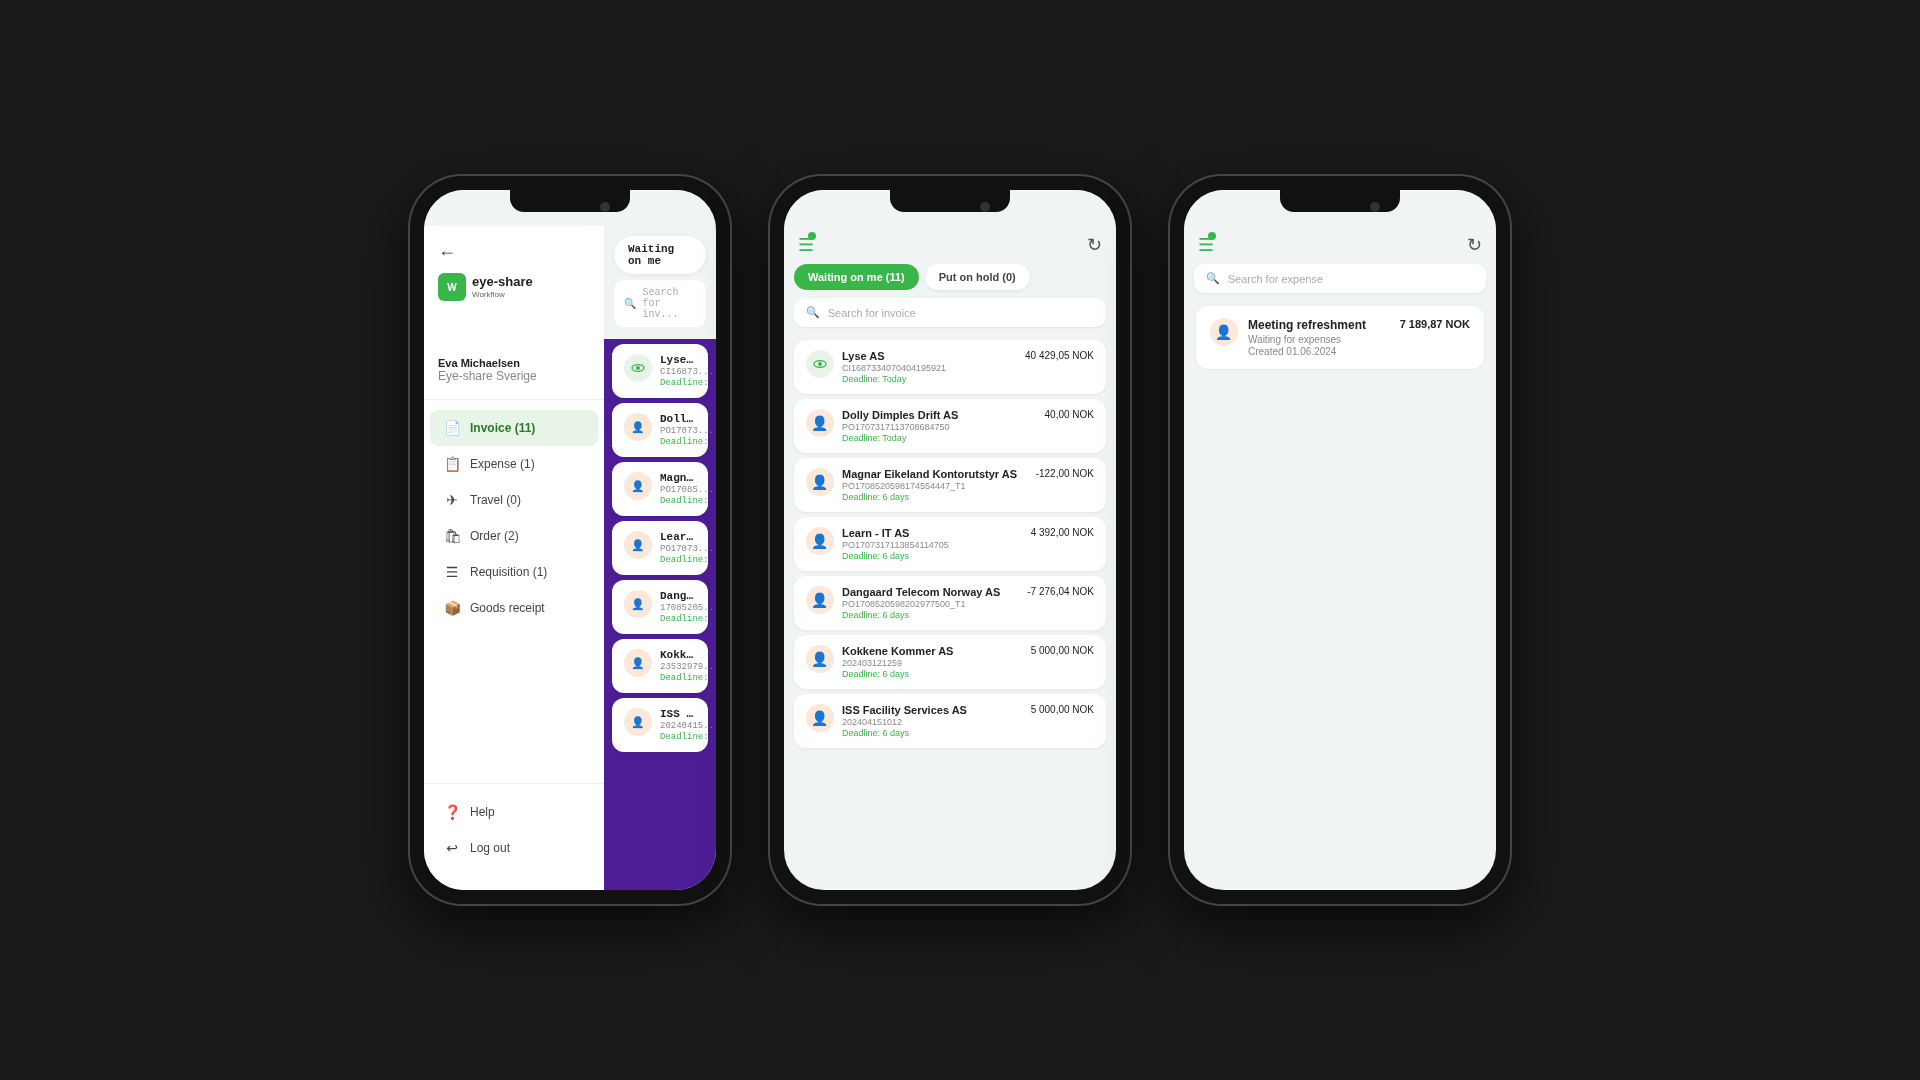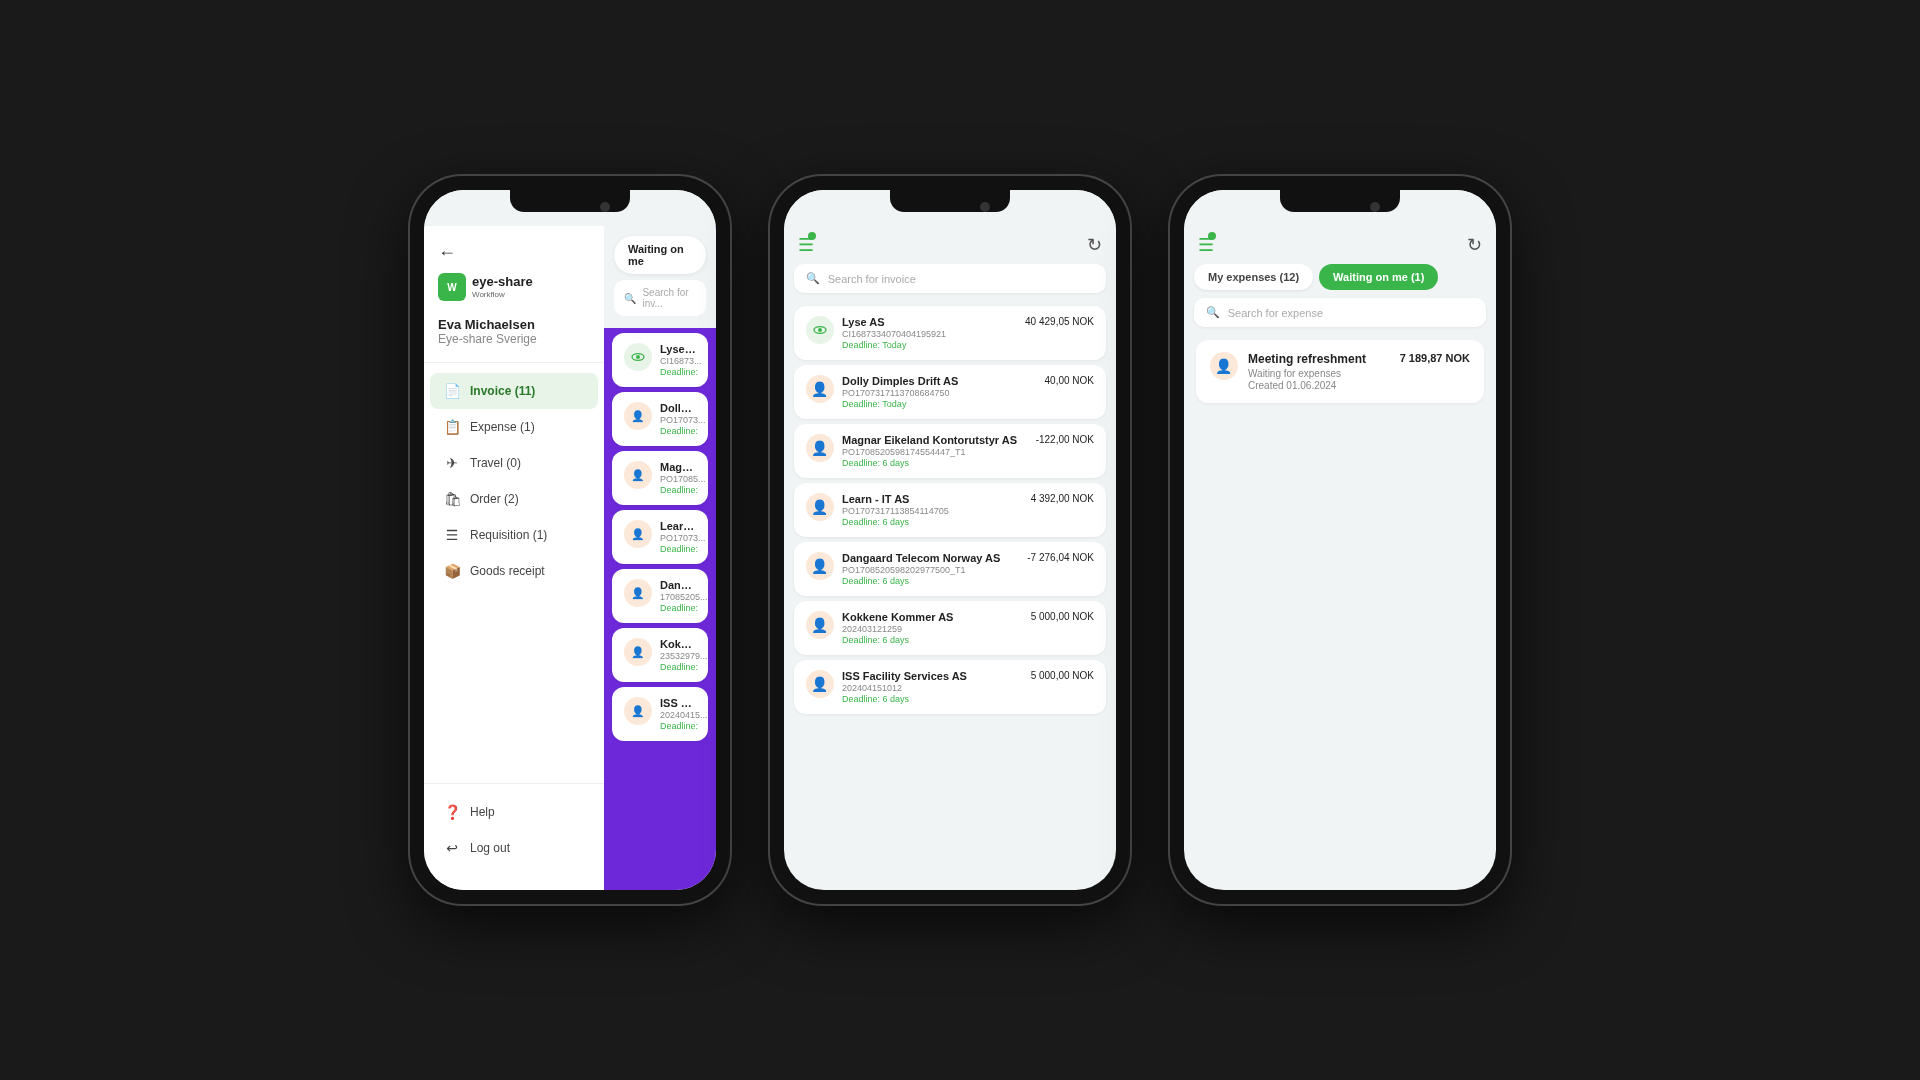--- a/index.html
+++ b/index.html
@@ -132,23 +132,24 @@
     .logo-sub {
       font-size: 8px;
       color: #666;
       font-weight: 400;
     }
     .sidebar-user {
       padding: 0 14px 16px;
       border-bottom: 1px solid #eee;
     }
     .sidebar-user-name {
-      font-size: 13px;
+      font-size: 11px;
       font-weight: 600;
       color: #222;
+      margin-top: 40px;
     }
     .sidebar-user-company {
       font-size: 12px;
       color: #888;
     }
     .sidebar-nav {
       flex: 1;
       padding: 10px 0;
     }
     .nav-item {
@@ -177,22 +178,23 @@
       border-top: 1px solid #eee;
     }
     .phone-1-layout {
       display: flex;
       height: 100%;
       position: relative;
     }
     .partial-list {
       margin-left: 180px;
       flex: 1;
-      background: #6d28d9;
+      background: #4c1d95;
       overflow: hidden;
+      font-family: Liberation Mono, monospace;
     }
     .partial-header {
       background: #f0f4f5;
       padding: 10px 10px 6px;
     }
     .partial-tab {
       background: #fff;
       border-radius: 20px;
       padding: 7px 14px;
       font-size: 11px;
@@ -525,20 +527,24 @@
       <div class="phone-camera"></div>
     </div>
     <div class="content-area">
       <div class="app-header">
         <div class="menu-dot-wrap">
           <span class="header-icon">☰</span>
           <div class="menu-dot"></div>
         </div>
         <span class="refresh-icon">↻</span>
       </div>
+      <div class="tabs-row">
+        <button class="tab-btn tab-active">Waiting on me (11)</button>
+        <button class="tab-btn tab-inactive">Put on hold (0)</button>
+      </div>
       <div class="search-bar">
         <span>🔍</span>
         <span>Search for invoice</span>
       </div>
       <div class="invoice-list">
 
         <div class="invoice-card">
           <div class="card-avatar avatar-eye">
             <svg width="16" height="16" viewBox="0 0 24 24" fill="none">
               <ellipse cx="12" cy="12" rx="9" ry="5" stroke="#3ab54a" stroke-width="2"></ellipse>
@@ -625,24 +631,20 @@
       <div class="phone-camera"></div>
     </div>
     <div class="content-area">
       <div class="app-header">
         <div class="menu-dot-wrap">
           <span class="header-icon">☰</span>
           <div class="menu-dot"></div>
         </div>
         <span class="refresh-icon">↻</span>
       </div>
-      <div class="tabs-row">
-        <button class="tab-btn tab-inactive">My expenses (12)</button>
-        <button class="tab-btn tab-active">Waiting on me (1)</button>
-      </div>
       <div class="search-bar">
         <span>🔍</span>
         <span>Search for expense</span>
       </div>
       <div class="invoice-list">
         <div class="expense-card">
           <div class="card-avatar avatar-person" style="font-size:14px; background:#fce8d8;">👤</div>
           <div class="expense-info">
             <div class="expense-name">Meeting refreshment</div>
             <div class="expense-status">Waiting for expenses</div>

